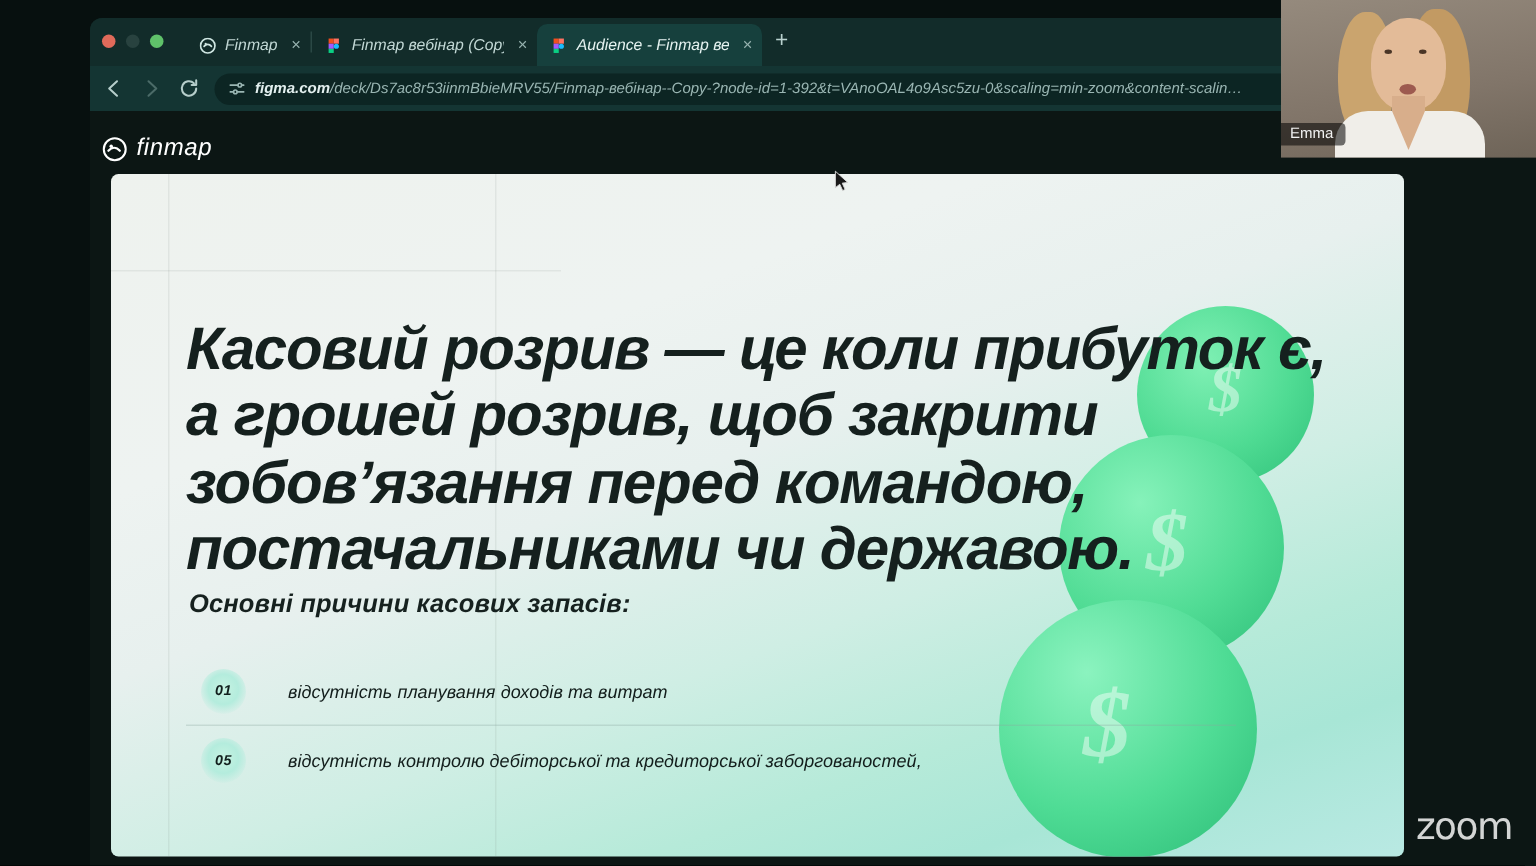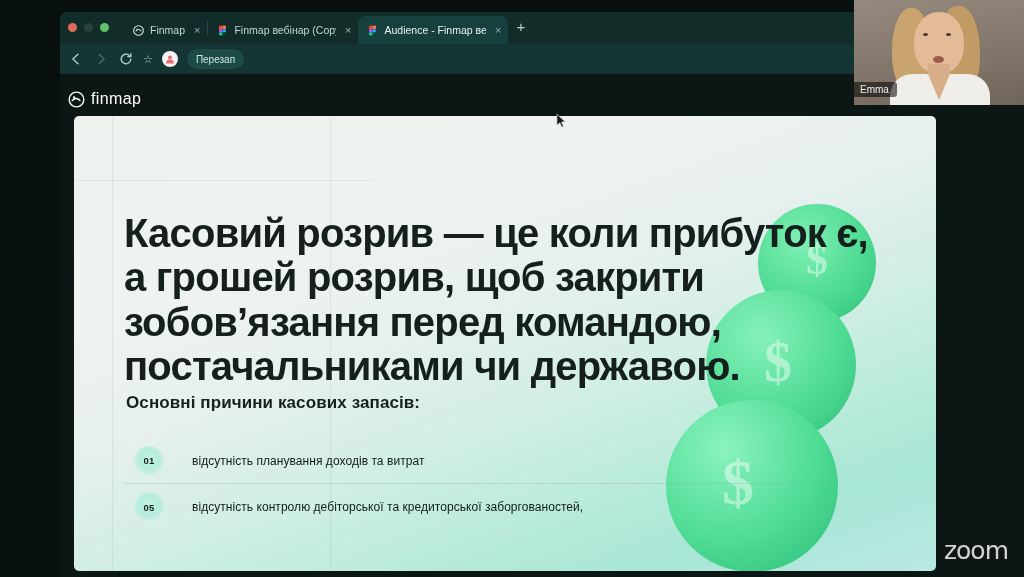--- a/index.html
+++ b/index.html
@@ -4,21 +4,21 @@
 <style>
   * { margin:0; padding:0; box-sizing:border-box; }
   html,body { width:1024px; height:577px; overflow:hidden; background:#000; }
   body { font-family:"Liberation Sans", sans-serif; }
 
   #screen { position:relative; width:1024px; height:577px; background:#07100f; overflow:hidden; }
 
   
   .browser {
     position:absolute; left:60px; top:12px; width:964px; height:565px;
-    background:#0e2321; border-top-left-radius:8px; overflow:hidden;
+    background:#0e2321; border-top-left-radius:8px; overflow:hidden;font-style:italic;
   }
   .tabstrip { position:relative; height:32px; background:#122c2a; display:flex; align-items:flex-end; padding-left:8px; }
   .winbtns { position:absolute; left:8px; top:11px; display:flex; gap:7px; }
   .winbtn { width:9px; height:9px; border-radius:50%; }
   .wb-r { background:#e06a5a; } .wb-y { background:#28423f; } .wb-g { background:#5fc26a; }
 
   .tab {
     height:28px; display:flex; align-items:center; gap:6px;
     padding:0 7px 0 9px; border-radius:7px 7px 0 0; font-size:10.5px;
     color:#c2d8d5; white-space:nowrap; position:relative; max-width:150px;
@@ -176,20 +176,28 @@
         <path d="M12.5 4L6 10l6.5 6" stroke="#b6cecb" stroke-width="1.7" fill="none" stroke-linecap="round" stroke-linejoin="round"></path>
       </svg>
       <svg class="navico" viewBox="0 0 20 20">
         <path d="M7.5 4L14 10l-6.5 6" stroke="#4b6b68" stroke-width="1.7" fill="none" stroke-linecap="round" stroke-linejoin="round"></path>
       </svg>
       <svg class="navico" viewBox="0 0 20 20">
         <path d="M16 10a6 6 0 1 1-1.9-4.4" stroke="#b6cecb" stroke-width="1.7" fill="none" stroke-linecap="round"></path>
         <path d="M16 3.2V7h-3.8" stroke="#b6cecb" stroke-width="1.7" fill="none" stroke-linecap="round" stroke-linejoin="round"></path>
       </svg>
 
+      <div class="omnibox">
+        <svg width="12" height="12" viewBox="0 0 16 16">
+          <path d="M2 5h7M12 5h2M2 11h3M8 11h6" stroke="#9ab6b3" stroke-width="1.4" stroke-linecap="round"></path>
+          <circle cx="10.5" cy="5" r="1.6" fill="none" stroke="#9ab6b3" stroke-width="1.4"></circle>
+          <circle cx="6.5" cy="11" r="1.6" fill="none" stroke="#9ab6b3" stroke-width="1.4"></circle>
+        </svg>
+        <span class="omni-url"><b>figma.com</b><span>/deck/Ds7ac8r53iinmBbieMRV55/Finmap-вебінар--Copy-?node-id=1-392&amp;t=VAnoOAL4o9Asc5zu-0&amp;scaling=min-zoom&amp;content-scalin…</span></span>
+      </div>
 
       <span class="star">☆</span>
 
       <div class="profile">
         <svg width="12" height="12" viewBox="0 0 16 16">
           <circle cx="8" cy="8" r="7.5" fill="#f6f6f6"></circle>
           <circle cx="8" cy="6" r="2.6" fill="#e86a6a"></circle>
           <path d="M2.8 14a5.2 5.2 0 0 1 10.4 0" fill="#e86a6a"></path>
         </svg>
       </div>

